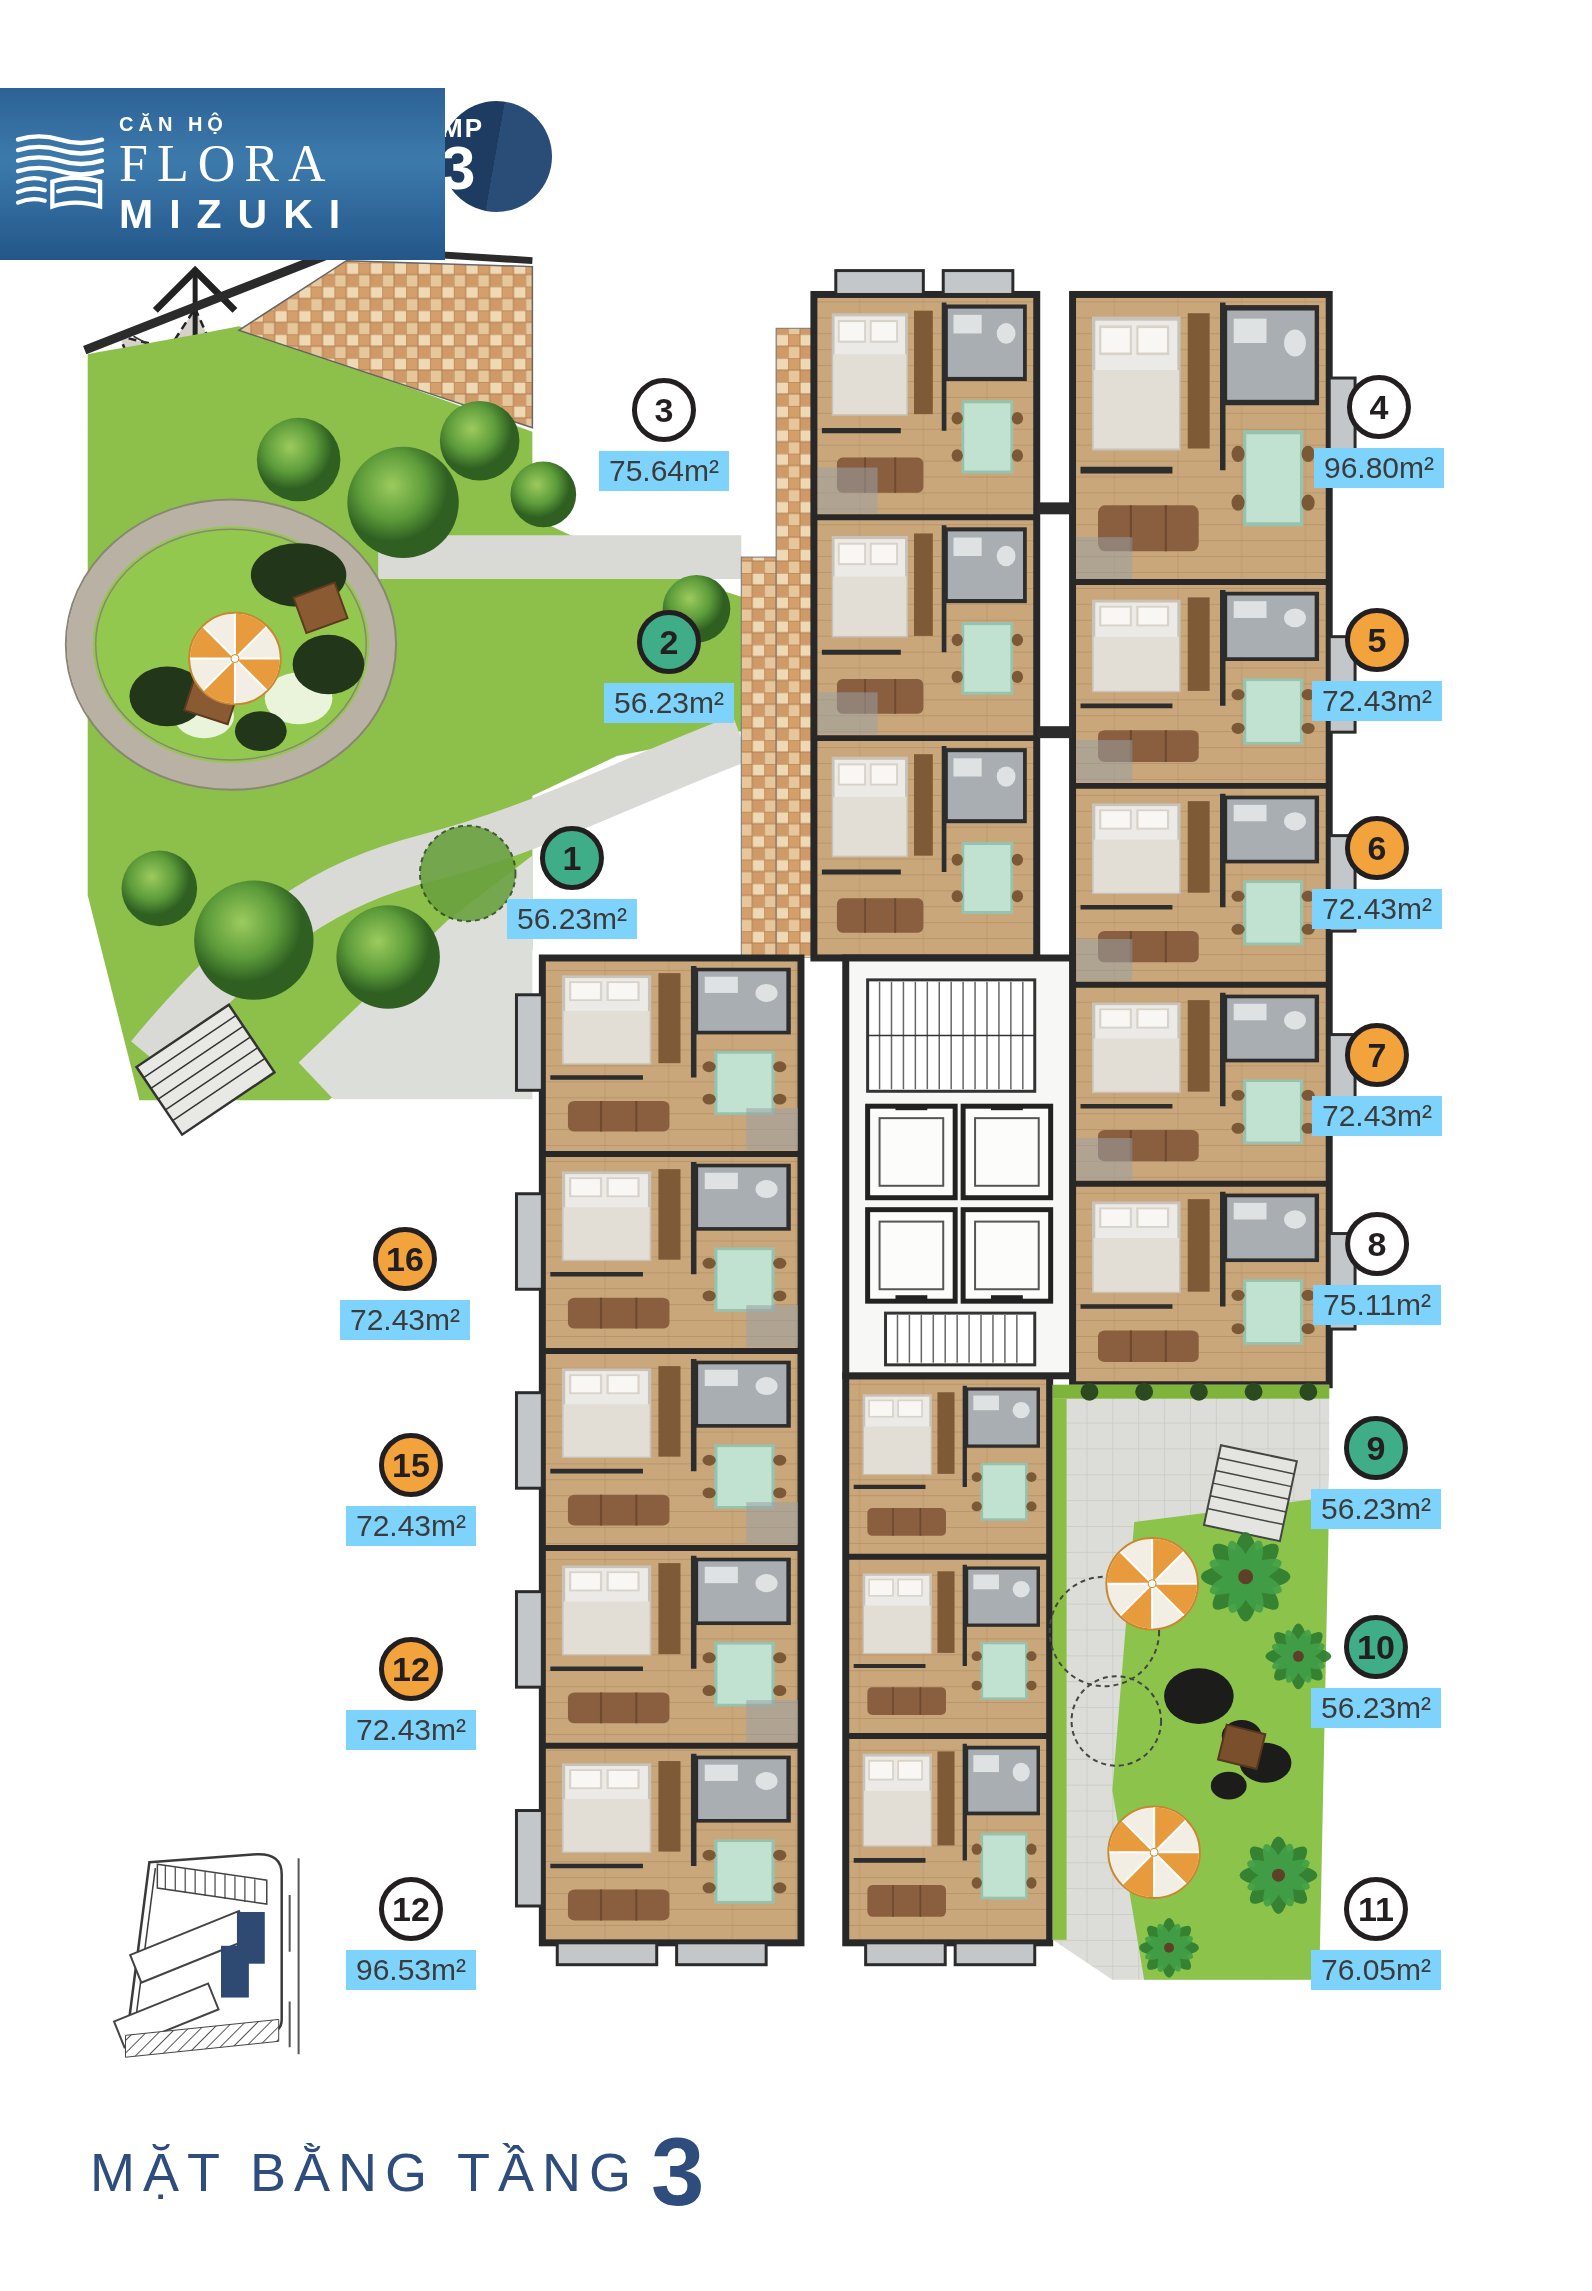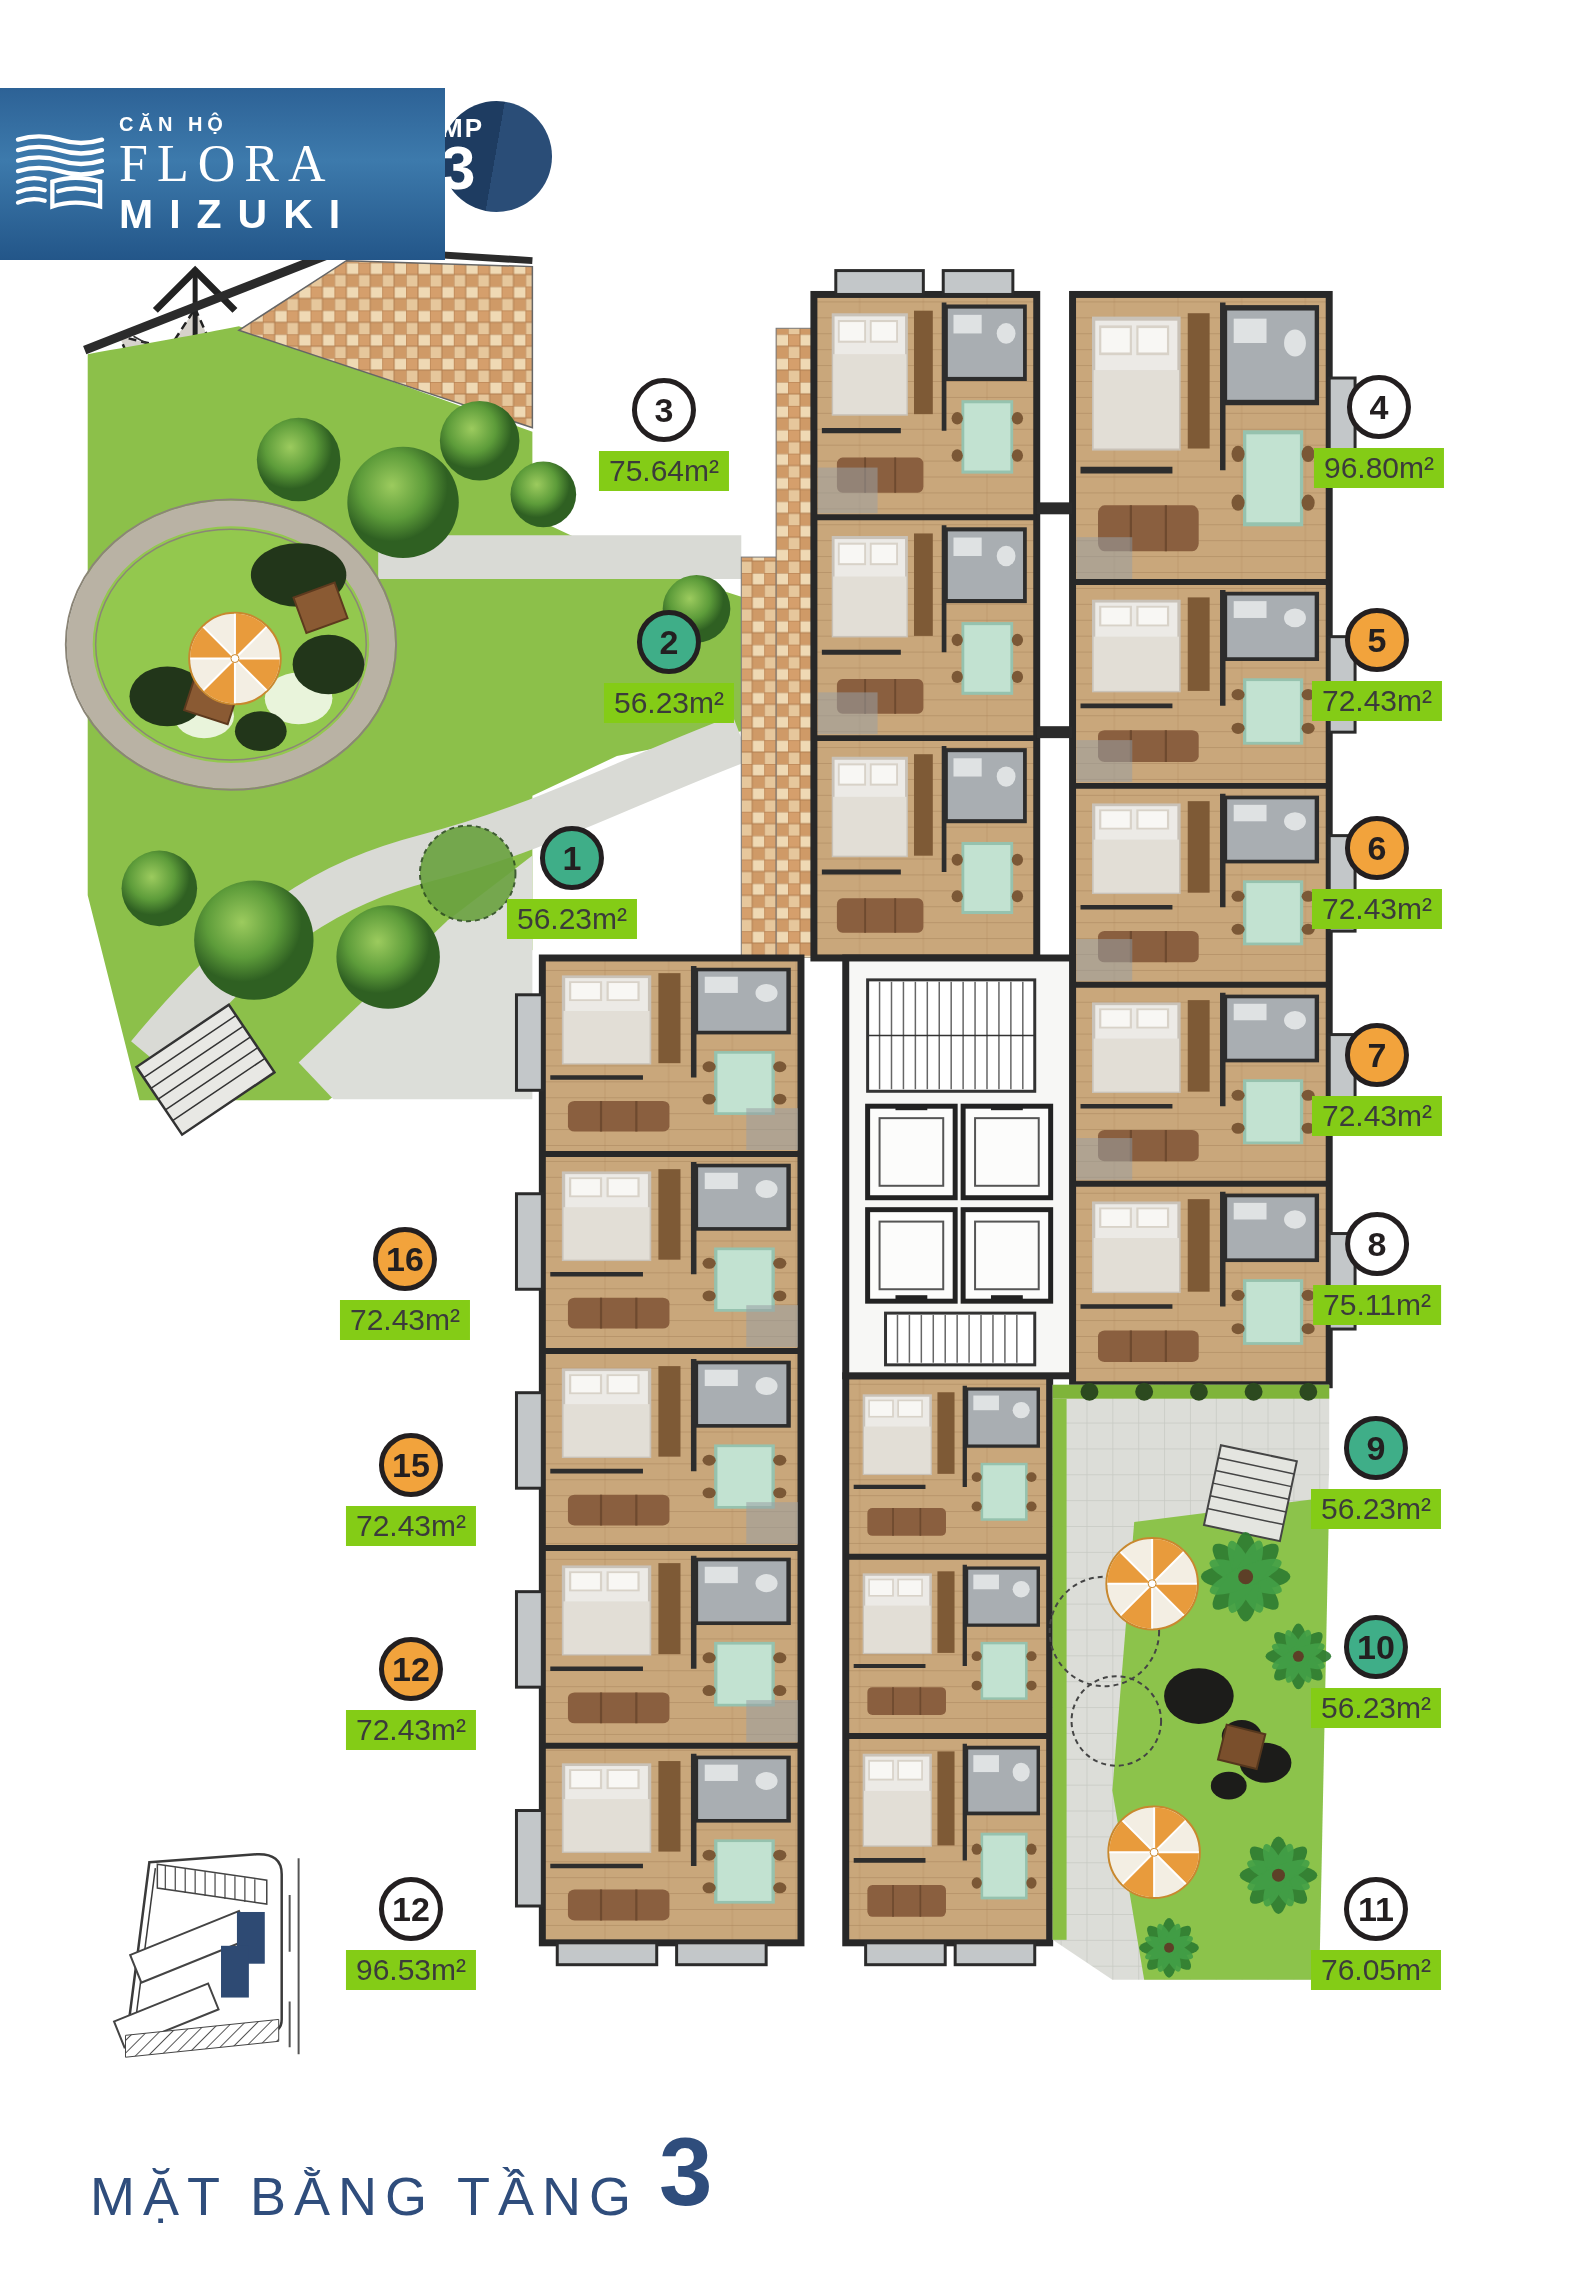--- a/index.html
+++ b/index.html
@@ -22,25 +22,25 @@
   .mp-badge .mp-num{font-size:62px;font-weight:800;line-height:.95;margin-top:-2px;}
 
   
   .badge{position:absolute;transform:translateX(-50%);display:flex;flex-direction:column;
     align-items:center;z-index:4;}
   .badge-circle{width:64px;height:64px;border-radius:50%;border:5px solid #231f20;background:#fff;
     display:flex;align-items:center;justify-content:center;font-size:34px;font-weight:700;
     color:#231f20;box-sizing:border-box;}
   .badge.green .badge-circle{background:#3fae88;}
   .badge.orange .badge-circle{background:#f2a33c;}
-  .badge-area{margin-top:9px;font-size:30px;color:#3b3b3b;background:#84cc16;padding:1px 10px;
+  .badge-area{margin-top:9px;font-size:30px;color:#3b3b3b;background:#7dd3fc;padding:1px 10px;
     white-space:nowrap;line-height:1.25;}
 
   
-  .floor-title{position:absolute;left:90px;top:2117px;display:flex;align-items:flex-end;gap:20px;
+  .floor-title{position:absolute;left:90px;top:2117px;display:flex;align-items:center;gap:12px;
     color:#2f4d7c;z-index:3;}
   .floor-title .label{font-size:54px;font-weight:400;letter-spacing:8px;}
   .floor-title .big-num{font-size:96px;font-weight:800;letter-spacing:0;}
 </style>
 </head>
 <body>
 
 <div class="canvas">
 
 <svg class="plan-svg" viewBox="0 0 1600 2303">

